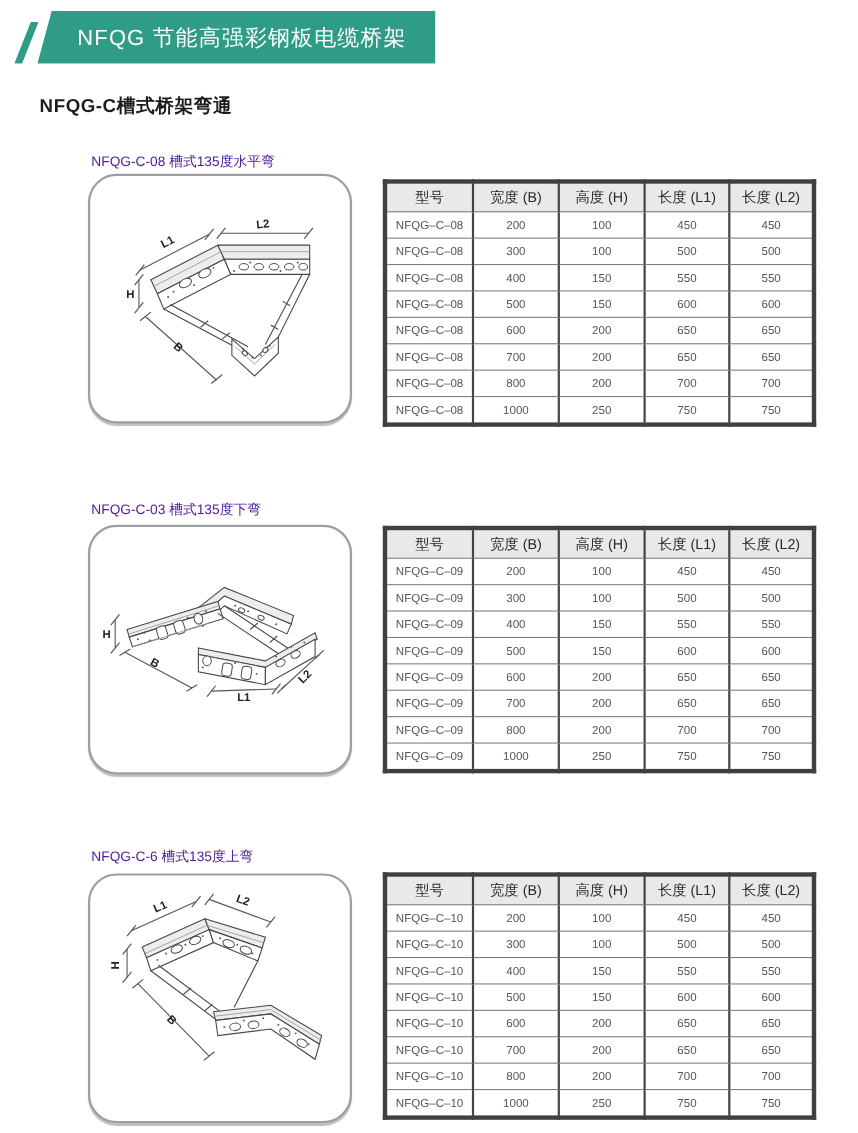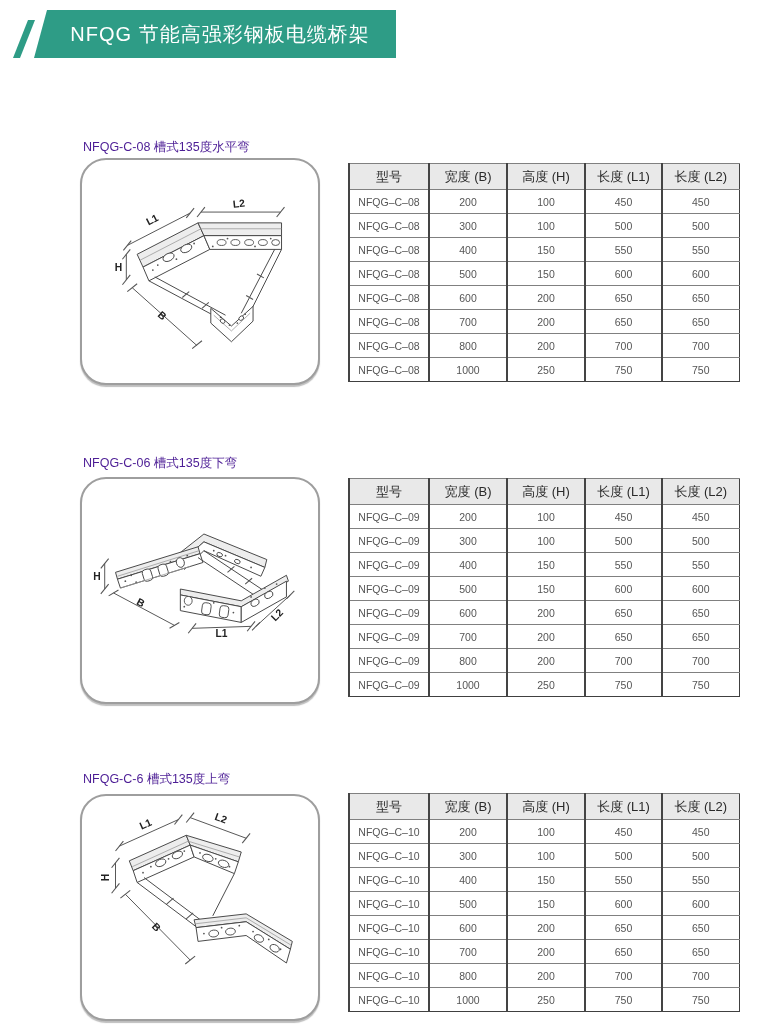--- a/index.html
+++ b/index.html
@@ -21,21 +21,21 @@
 
   .section-label{position:absolute;left:83px;font-size:12.5px;color:#4c1d95;}
   .lbl-1{top:139px}.lbl-2{top:455px}.lbl-3{top:771px}
 
   .draw-box{position:absolute;left:80px;width:236px;height:223px;border:2px solid #9e9e9e;
     border-radius:26px;background:#fff;box-shadow:0 2px 1px rgba(110,110,110,.45);overflow:hidden;}
   .box-1{top:158px}.box-2{top:477px}.box-3{top:794px}
   svg.drawing{width:236px;height:223px;display:block;}
 
   .spec-table{position:absolute;left:348px;width:390px;border-collapse:collapse;table-layout:fixed;
-    font-size:10.5px;color:#555;border:1px solid #404040;background:#fff;}
+    font-size:10.5px;color:#555;border:4px solid #404040;background:#fff;}
   .tbl-1{top:163px}.tbl-2{top:478px}.tbl-3{top:793px}
   .spec-table th{background:#e9e9e9;height:25px;font-size:13px;font-weight:normal;color:#2a2a2a;}
   .spec-table td{height:23px;}
   .spec-table th,.spec-table td{border-left:2px solid #444;border-top:1px solid #808080;
     text-align:center;padding:0;vertical-align:middle;}
 
   
   .dl{stroke:#555;stroke-width:1;fill:none}          
   .tk{stroke:#555;stroke-width:1.1;fill:none}        
   .ol{stroke:#474747;stroke-width:1;fill:#fff}       
@@ -51,20 +51,21 @@
 
 <div class="page">
 
   <div class="banner">
     <div class="banner-sliver"></div>
     <div class="banner-main">
       <span>NFQG 节能高强彩钢板电缆桥架</span>
     </div>
   </div>
 
+  <h1 class="page-title" style="margin:0">NFQG-C槽式桥架弯通</h1>
 
   <div class="section-label lbl-1">NFQG-C-08 槽式135度水平弯</div>
 
   <div class="draw-box box-1">
     <svg class="drawing" viewBox="0 0 240 227">
 
       <line class="dl" x1="46" y1="87" x2="110" y2="54"></line>
       <line class="tk" x1="42" y1="92" x2="50" y2="82"></line>
         <line class="tk" x1="106" y1="59" x2="114" y2="49"></line>
       <line class="dl" x1="121" y1="53" x2="202" y2="53"></line>
@@ -190,21 +191,21 @@
         <tr>
           <td>NFQG–C–08</td>
           <td>1000</td>
           <td>250</td>
           <td>750</td>
           <td>750</td>
         </tr>
       </tbody>
   </table>
 
-  <div class="section-label lbl-2">NFQG-C-06 槽式135度下弯</div>
+  <div class="section-label lbl-2">NFQG-C-03 槽式135度下弯</div>
 
   <div class="draw-box box-2">
     <svg class="drawing" viewBox="0 0 240 227">
 
       <line class="dl" x1="23" y1="86" x2="23" y2="112"></line>
       <line class="tk" x1="19" y1="91" x2="27" y2="81"></line>
         <line class="tk" x1="19" y1="117" x2="27" y2="107"></line>
       <line class="dl" x1="32" y1="116" x2="94" y2="149"></line>
       <line class="tk" x1="27" y1="119" x2="37" y2="113"></line>
         <line class="tk" x1="89" y1="152" x2="99" y2="146"></line>

